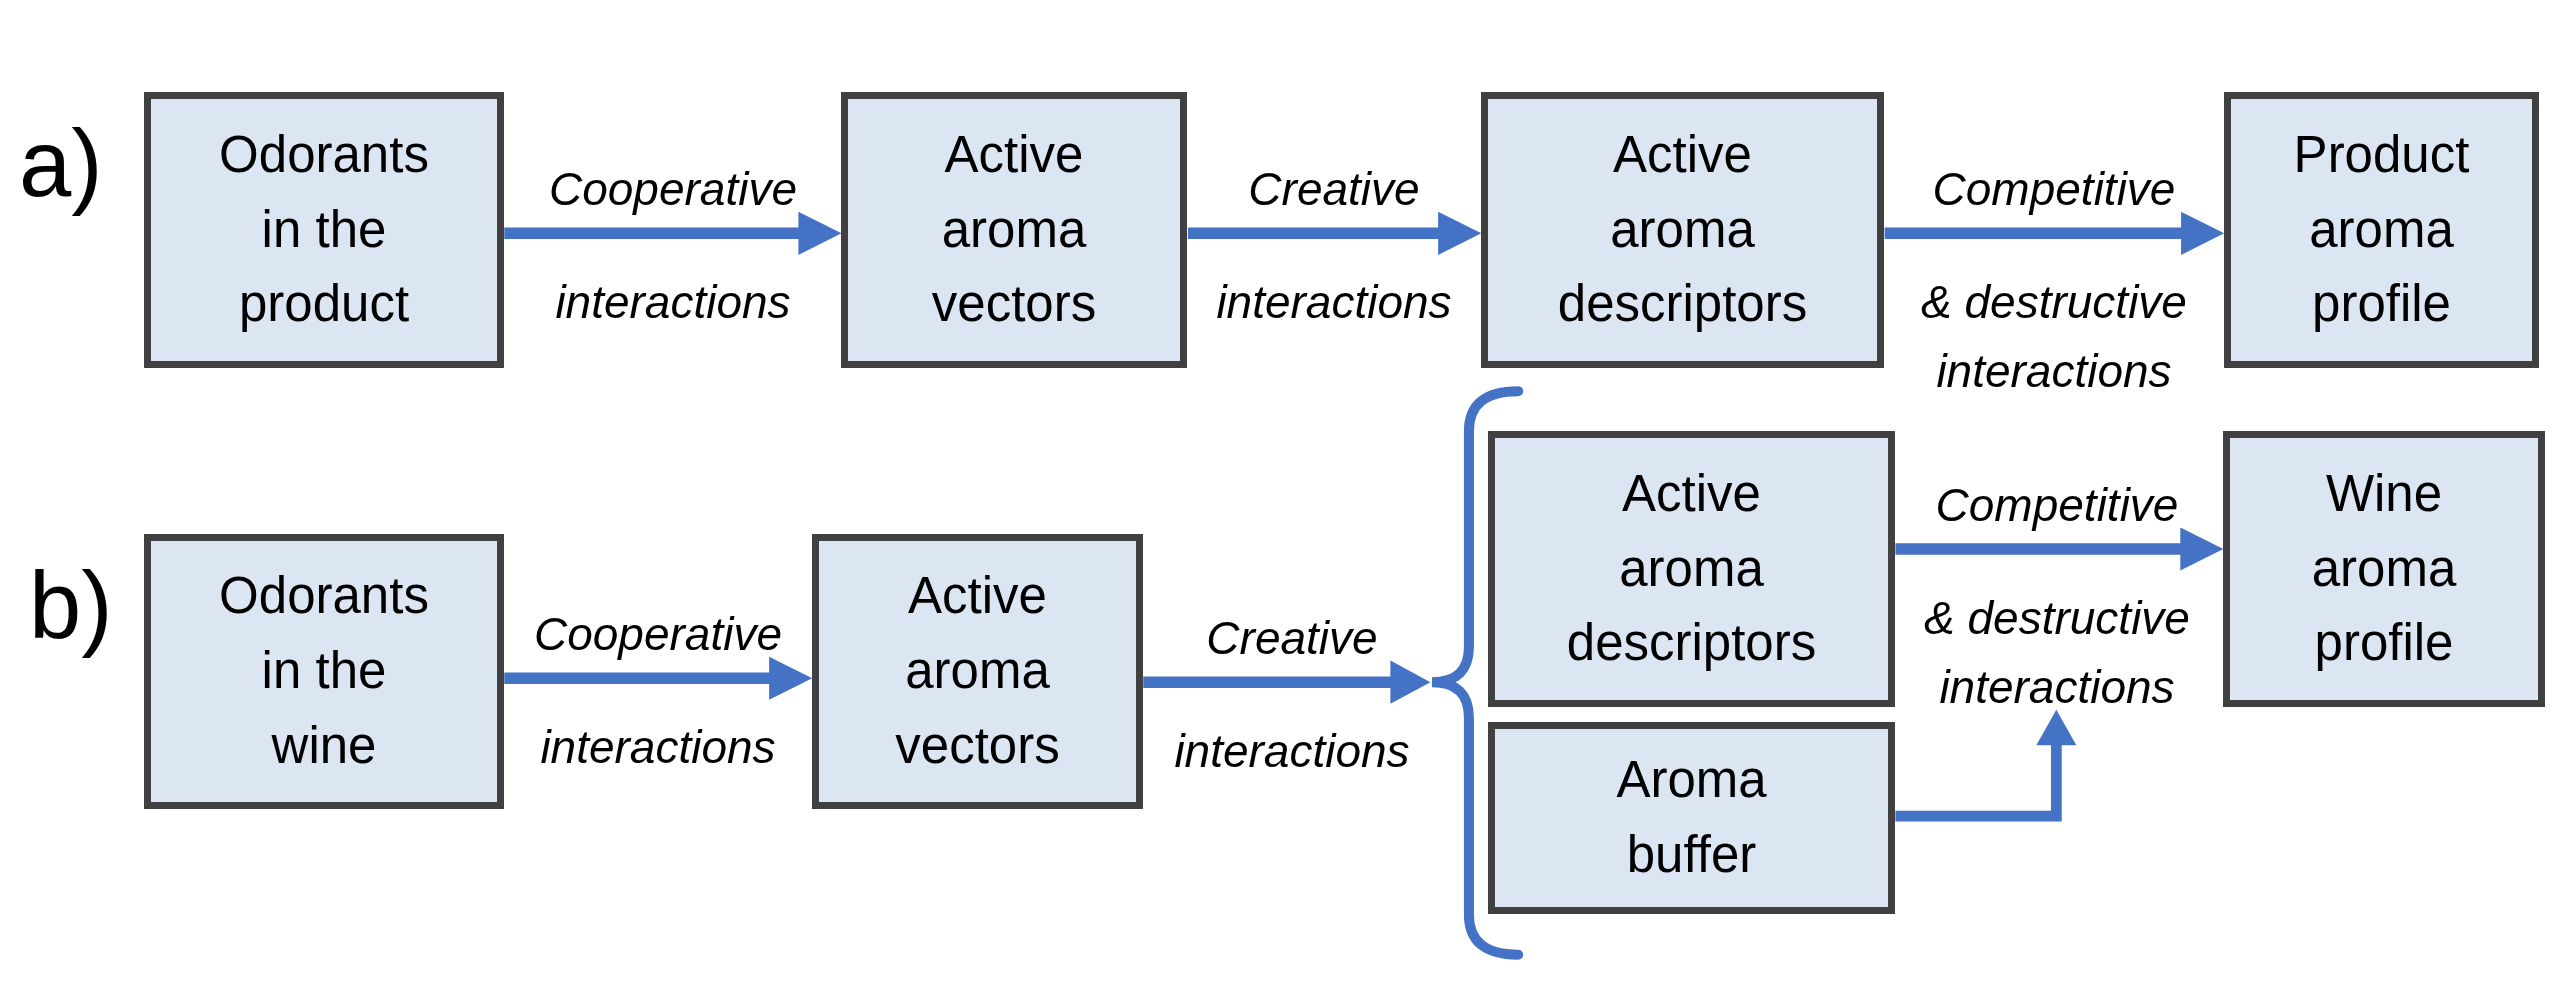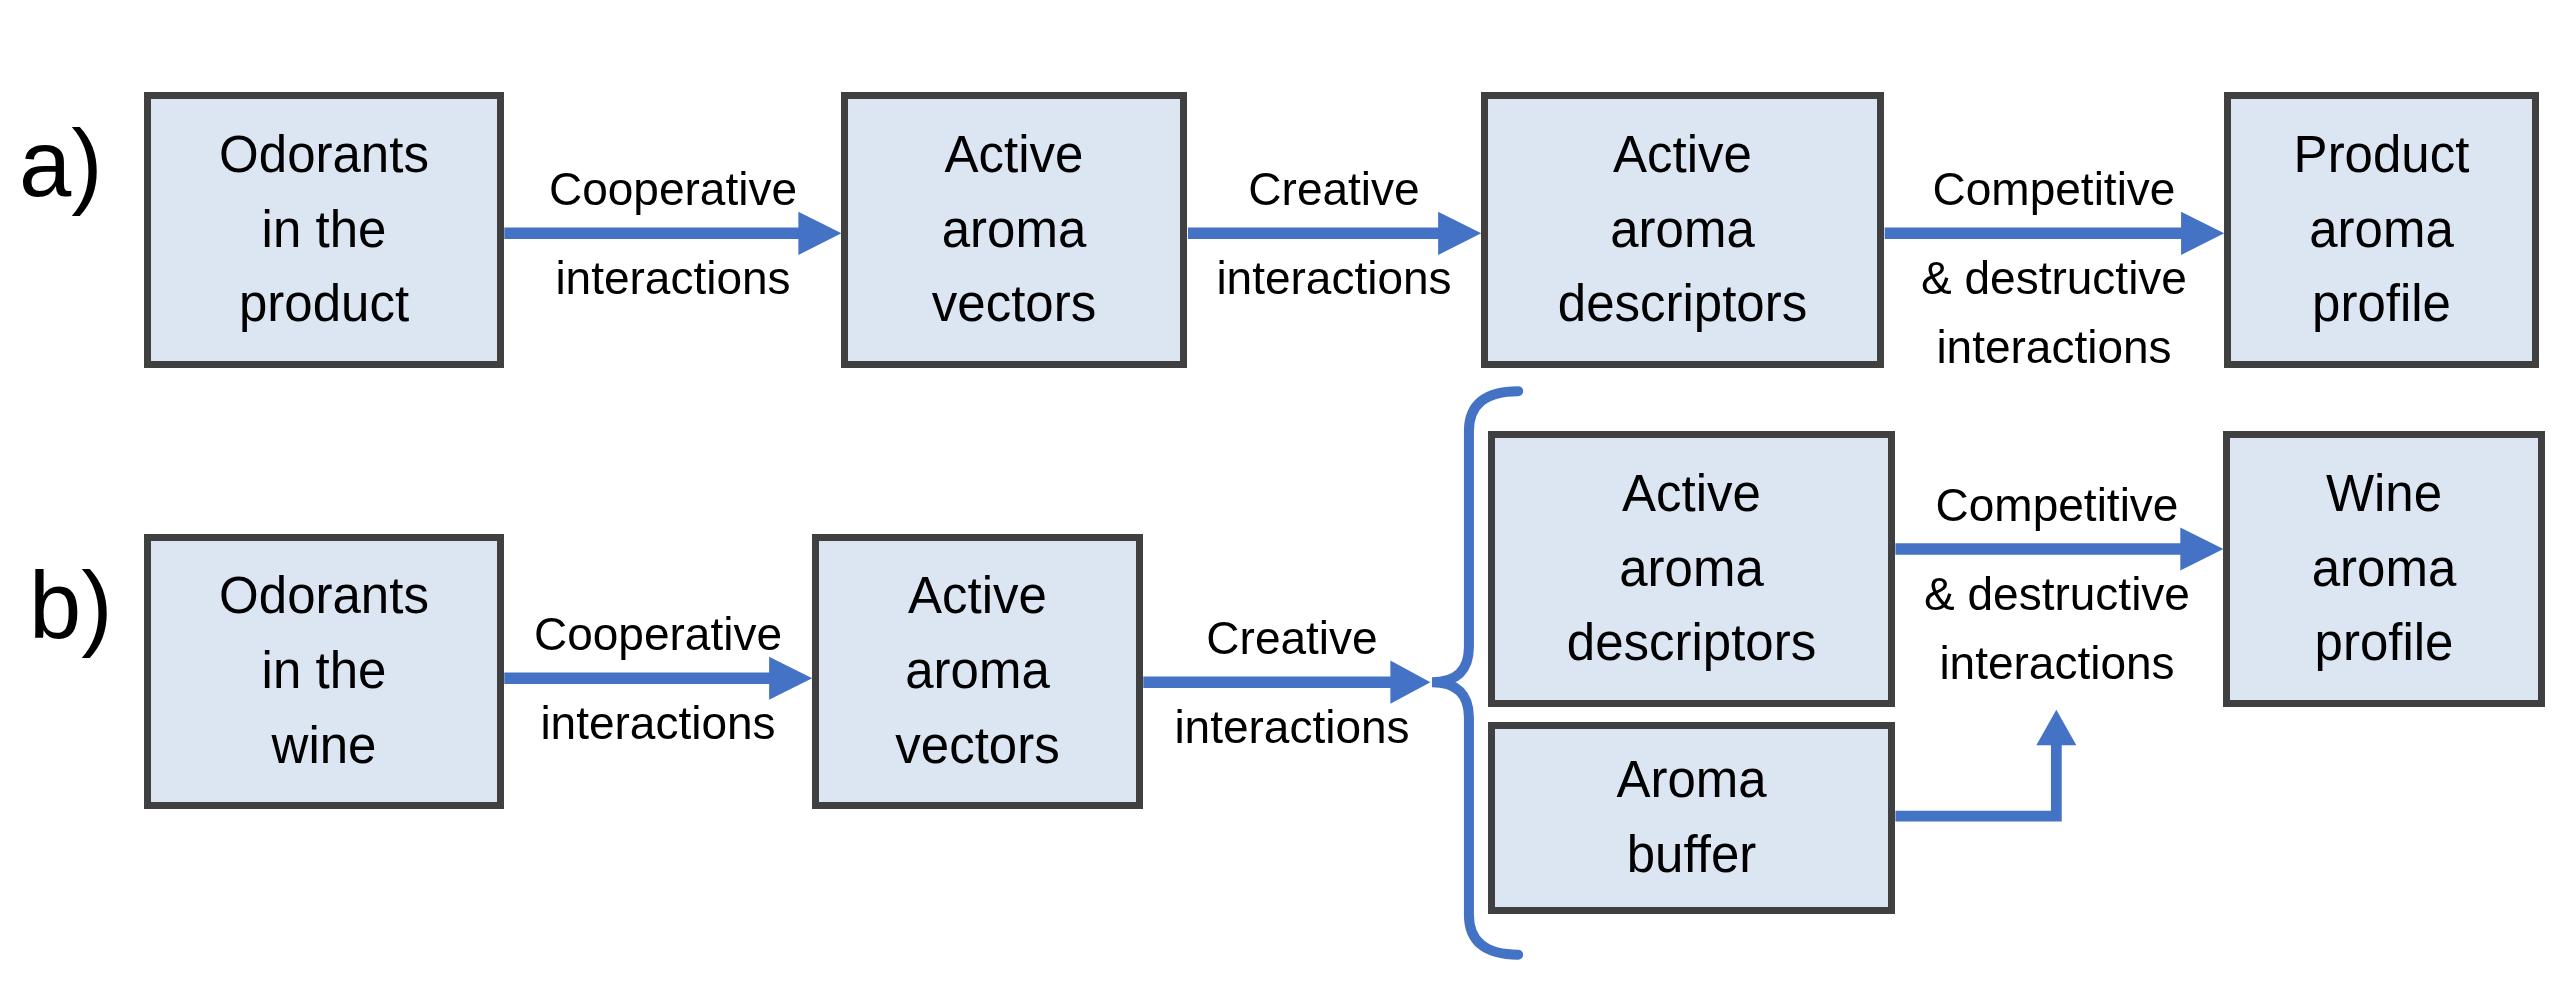--- a/index.html
+++ b/index.html
@@ -26,26 +26,28 @@
     align-items:center;
     justify-content:center;
     text-align:center;
     white-space:pre-line;
     font-size:51px;
     line-height:1.47;
     color:#000000;
   }
   .alabel{
     position:absolute;
+    font-style:italic;
     font-size:46px;
     line-height:1.5;
     color:#000000;
     text-align:center;
     white-space:pre-line;
     transform:translateX(-50%);
+    margin-top:24px;
   }
   svg#connectors{
     position:absolute;
     left:0;top:0;
     pointer-events:none;
   }
 </style>
 </head>
 <body>
 

